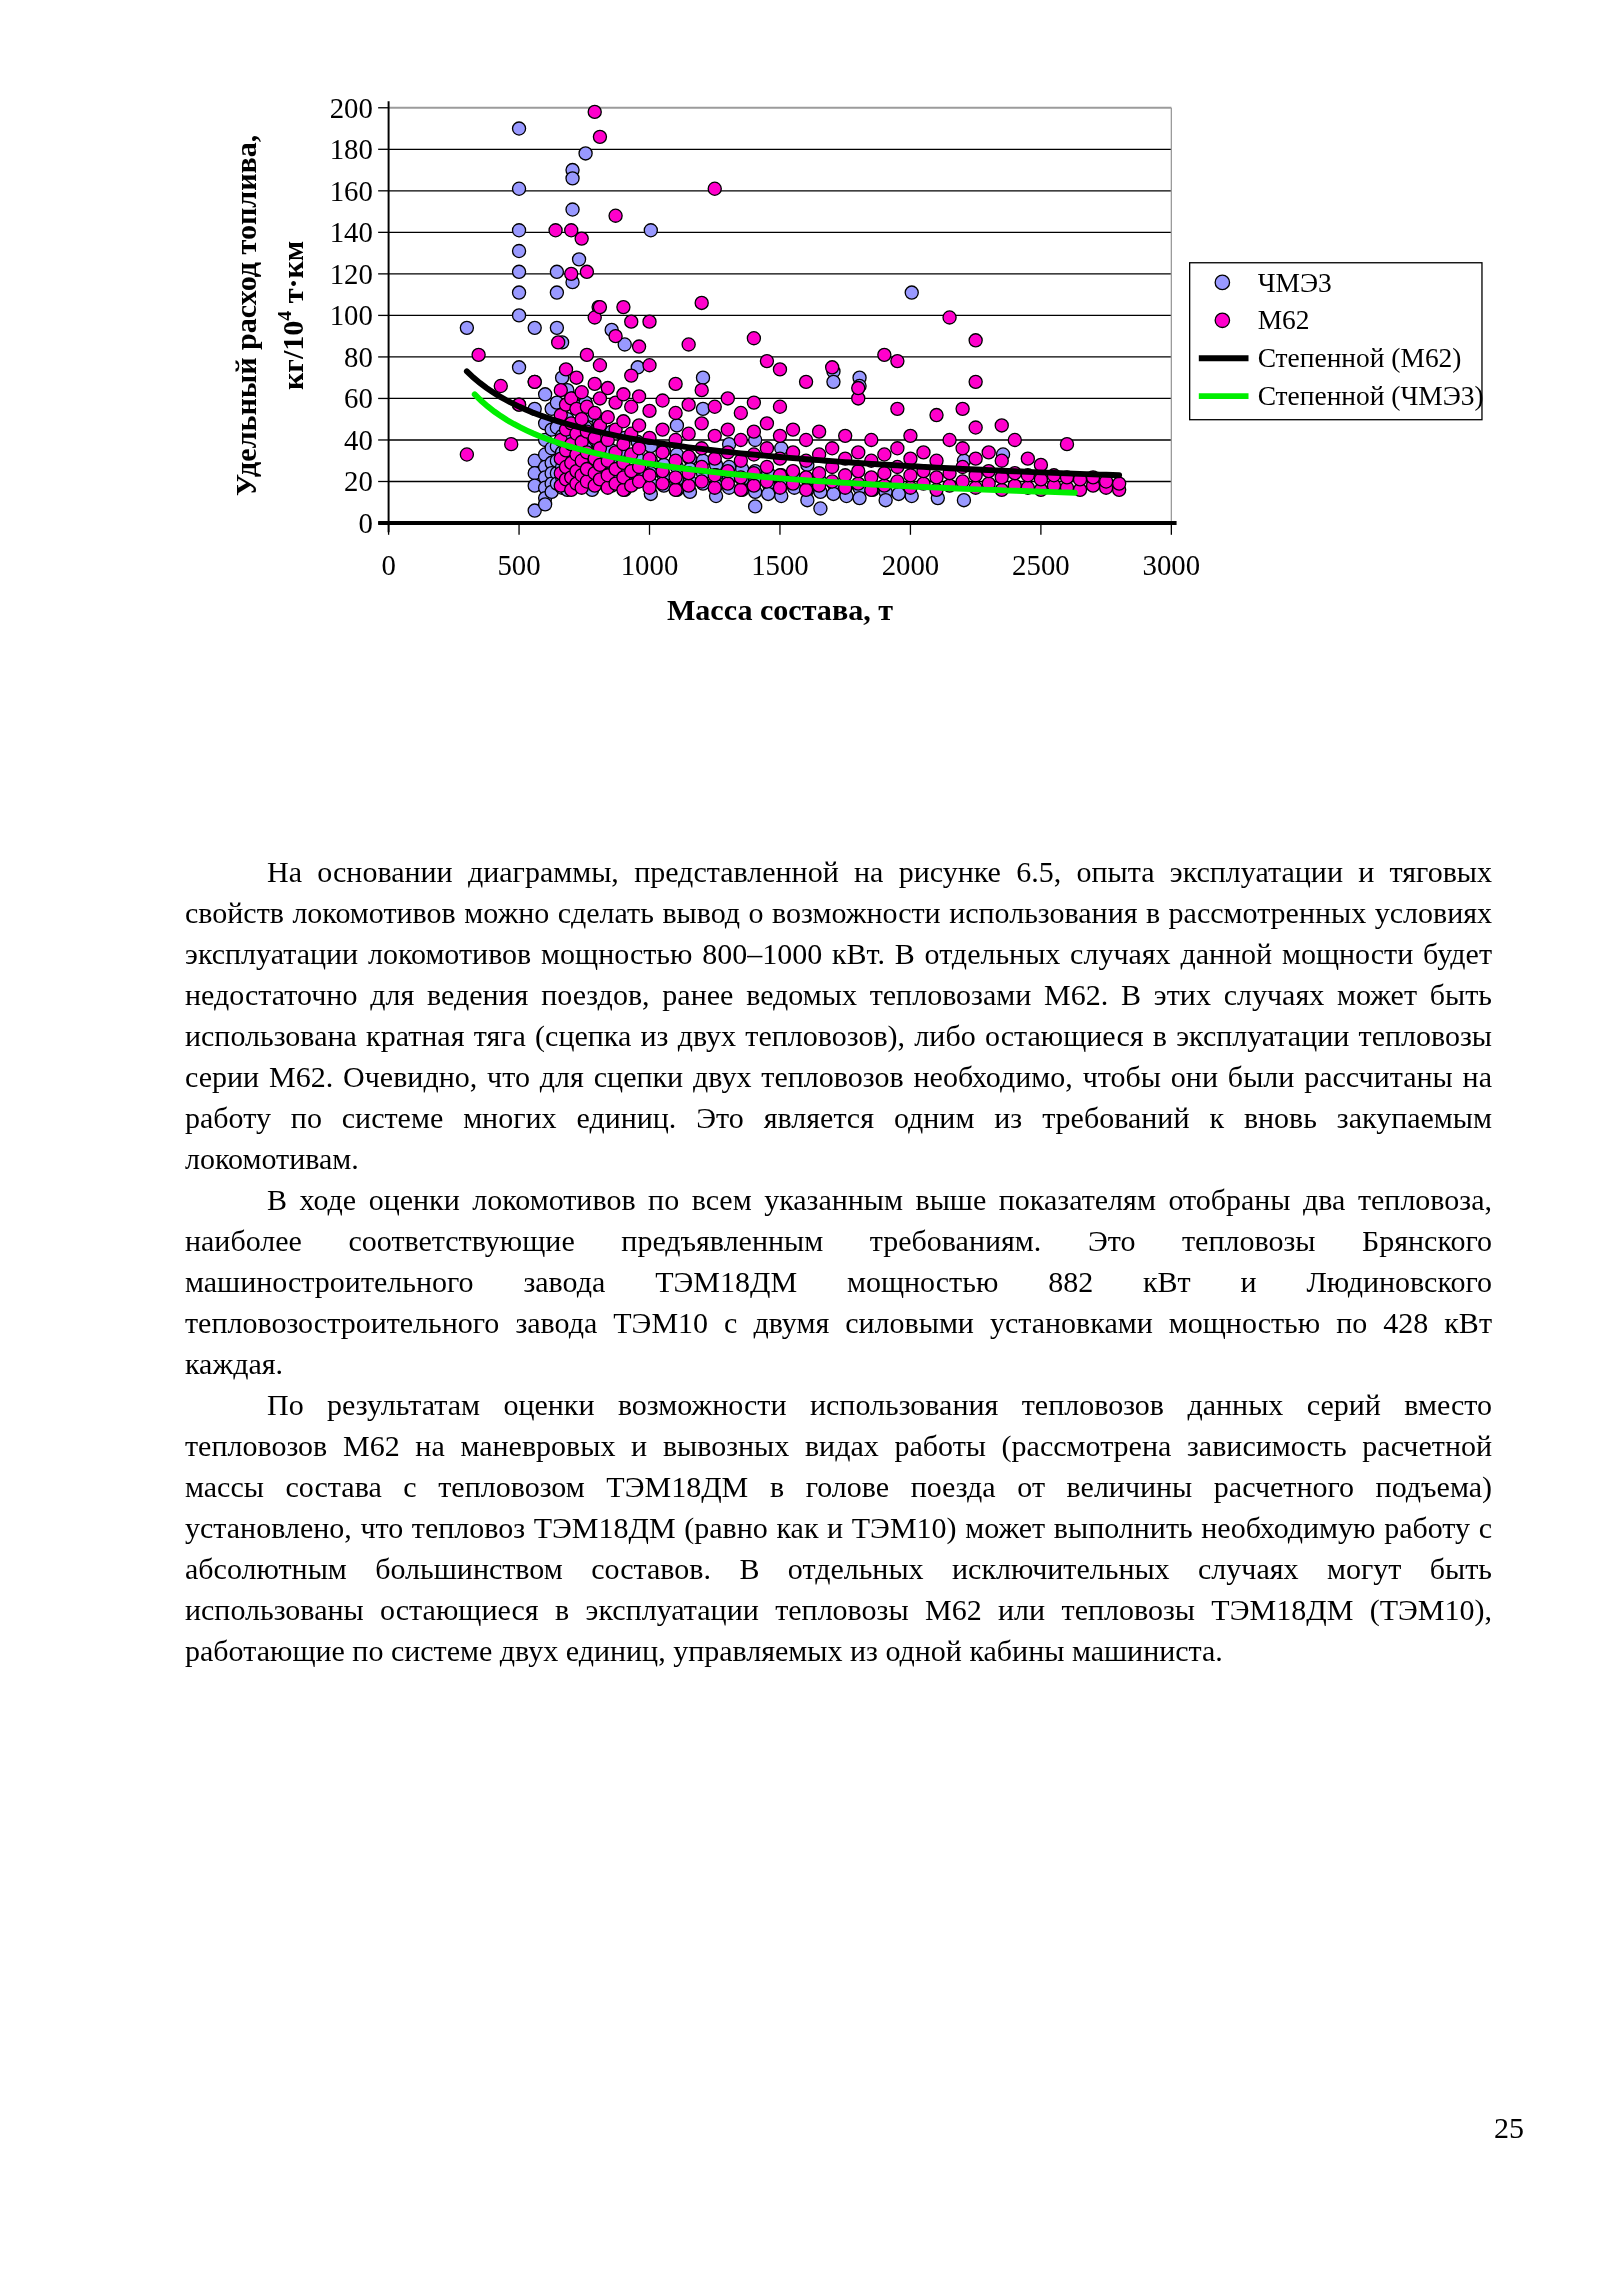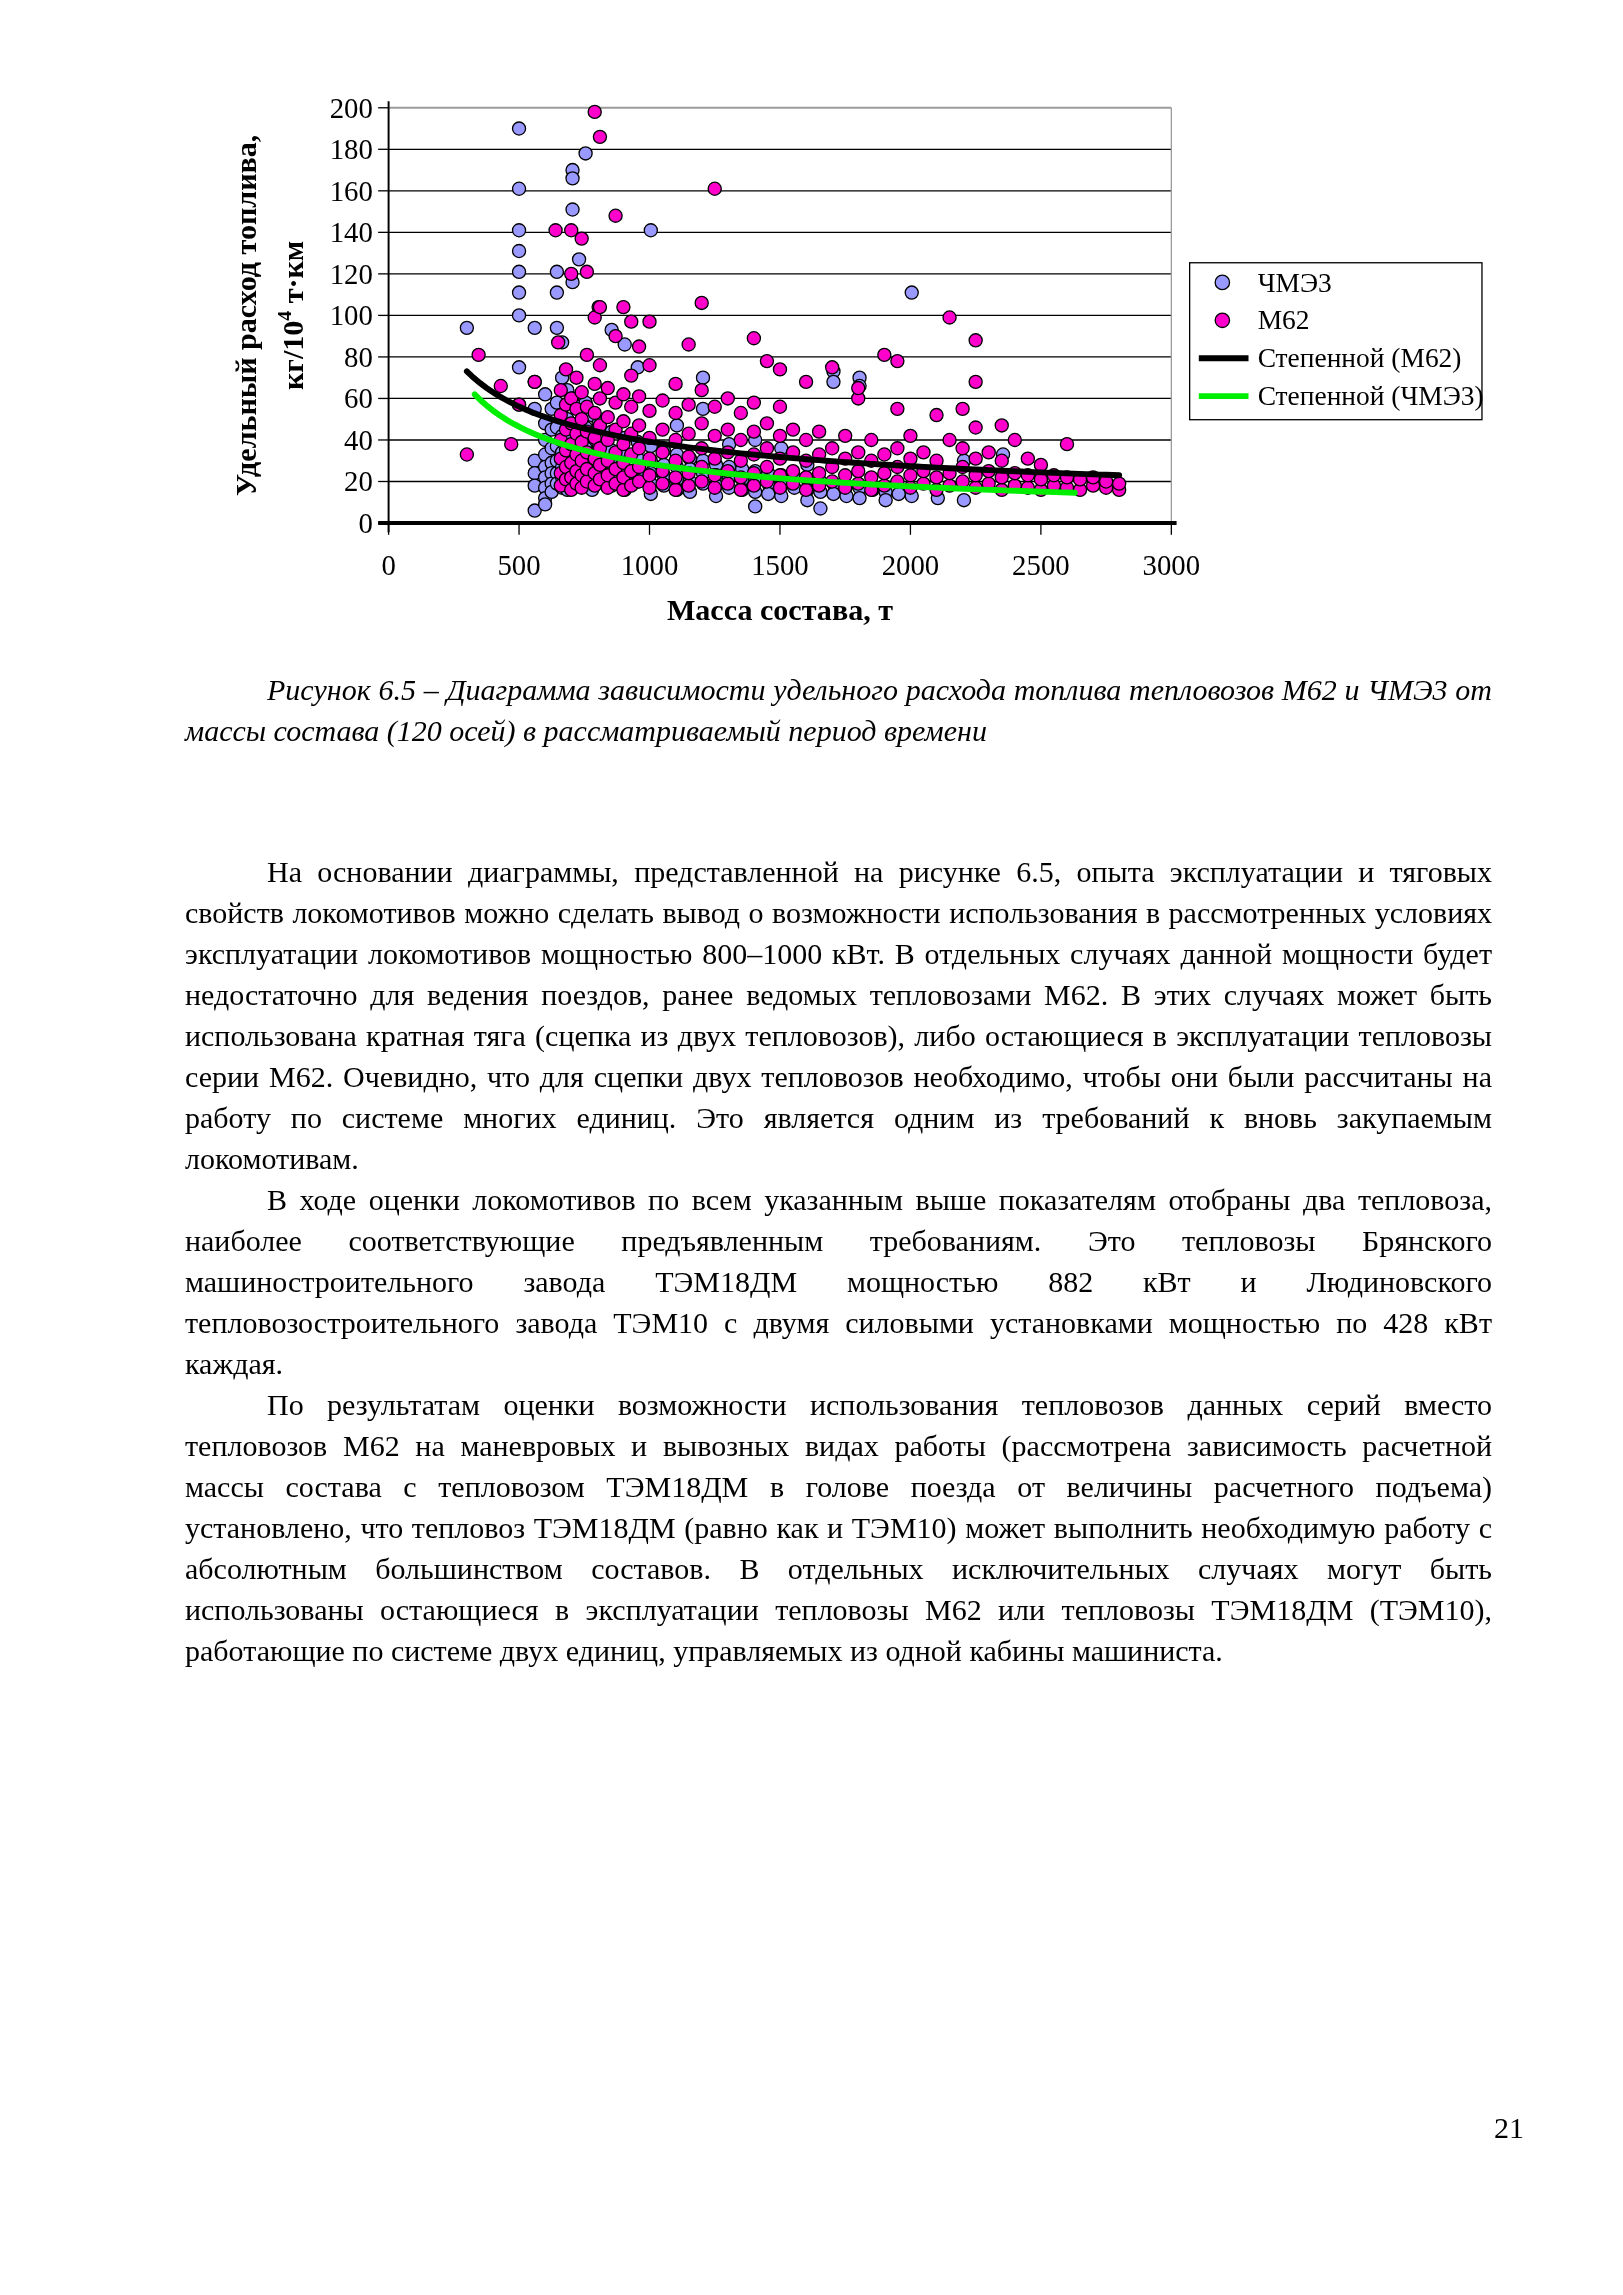--- a/index.html
+++ b/index.html
@@ -551,24 +551,23 @@
             <line x1="1502" y1="511" x2="1578" y2="511" stroke="#00ee00" stroke-width="9"></line>
             <text x="1592" y="525" font-size="42">Степенной (ЧМЭ3)</text>
           </g>
         </g>
         <text x="861.5" y="854" text-anchor="middle" font-size="46" font-weight="bold">Масса состава, т</text>
         <text x="60" y="387.5" text-anchor="middle" font-size="46" font-weight="bold" transform="rotate(-90 60 387.5)">Удельный расход топлива,</text>
         <text x="132" y="387.5" text-anchor="middle" font-size="46" font-weight="bold" transform="rotate(-90 132 387.5)"><tspan>кг/10</tspan><tspan font-size="30" dy="-18">4</tspan><tspan font-size="46" dy="18"> т·км</tspan></text>
       </svg>
   </figure>
 
-  <p class="caption">Рисунок 6.5 – Диаграмма зависимости удельного расхода топлива тепловозов М62 и ЧМЭ3 от массы состава (120 осей) в рассматриваемый период времени</p>
 
   <div class="body-text">
     <p>На основании диаграммы, представленной на рисунке 6.5, опыта эксплуатации и тяговых свойств локомотивов можно сделать вывод о возможности использования в рассмотренных условиях эксплуатации локомотивов мощностью 800–1000 кВт. В отдельных случаях данной мощности будет недостаточно для ведения поездов, ранее ведомых тепловозами М62. В этих случаях может быть использована кратная тяга (сцепка из двух тепловозов), либо остающиеся в эксплуатации тепловозы серии М62. Очевидно, что для сцепки двух тепловозов необходимо, чтобы они были рассчитаны на работу по системе многих единиц. Это является одним из требований к вновь закупаемым локомотивам.</p>
     <p>В ходе оценки локомотивов по всем указанным выше показателям отобраны два тепловоза, наиболее соответствующие предъявленным требованиям. Это тепловозы Брянского машиностроительного завода ТЭМ18ДМ мощностью 882 кВт и Людиновского тепловозостроительного завода ТЭМ10 с двумя силовыми установками мощностью по 428 кВт каждая.</p>
     <p>По результатам оценки возможности использования тепловозов данных серий вместо тепловозов М62 на маневровых и вывозных видах работы (рассмотрена зависимость расчетной массы состава с тепловозом ТЭМ18ДМ в голове поезда от величины расчетного подъема) установлено, что тепловоз ТЭМ18ДМ (равно как и ТЭМ10) может выполнить необходимую работу с абсолютным большинством составов. В отдельных исключительных случаях могут быть использованы остающиеся в эксплуатации тепловозы М62 или тепловозы ТЭМ18ДМ (ТЭМ10), работающие по системе двух единиц, управляемых из одной кабины машиниста.</p>
   </div>
 
-  <div class="page-number">21</div>
+  <div class="page-number">25</div>
 
 </div>
 
 
 </body></html>

